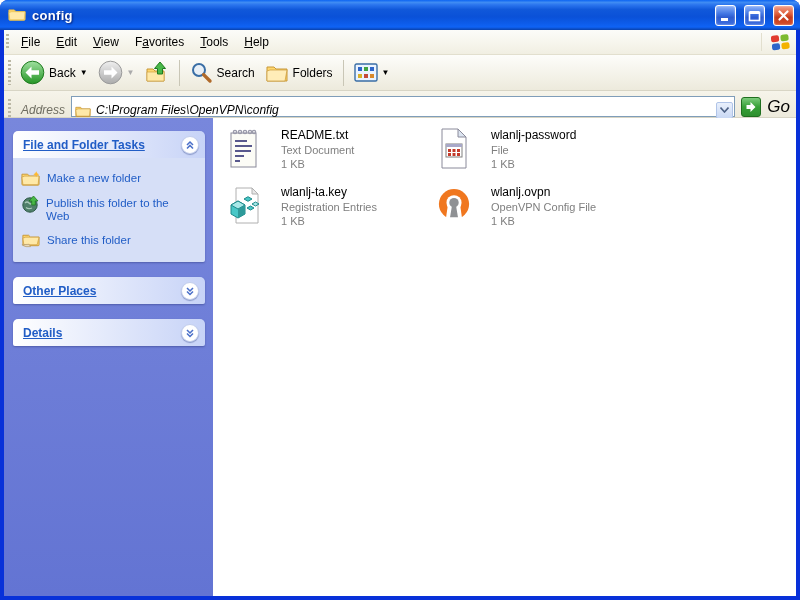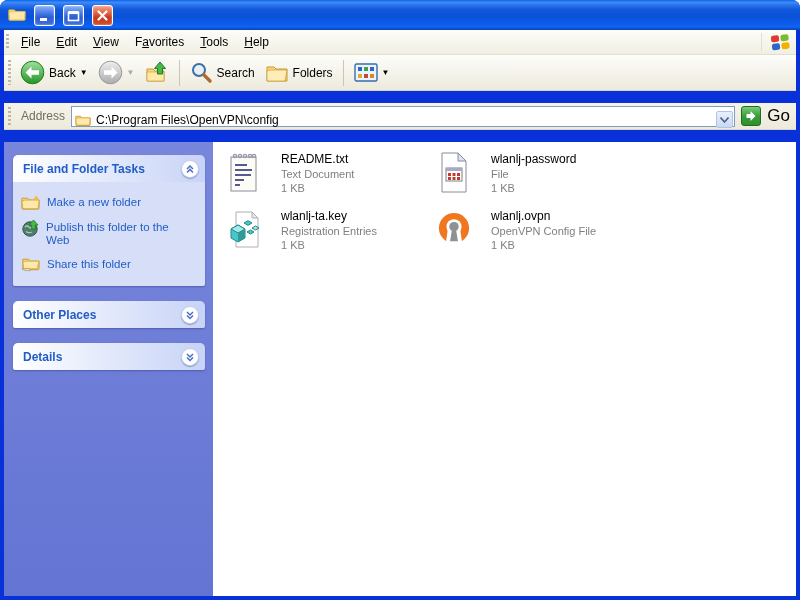--- a/index.html
+++ b/index.html
@@ -34,23 +34,23 @@
   .toolbar { height:36px; flex:0 0 36px; margin:0 4px; display:flex; align-items:center;
     background:linear-gradient(180deg,#FDFDFA,#EDEADC); border-bottom:1px solid #D8D5C5; padding:0 2px; }
   .tool-btn { display:flex; align-items:center; gap:4px; padding:3px 5px; font-size:12px;
     color:#000; border-radius:3px; cursor:pointer; }
   .tool-btn.disabled { color:#9a9a9a; }
   .caret { font-size:8px; line-height:8px; color:#000; }
   .caret.dim { color:#aaa; }
   .tool-sep { width:1px; height:26px; background:#C9C6B6; margin:0 5px; }
 
   
-  .addressbar { height:27px; flex:0 0 27px; margin:12px 4px; display:flex; align-items:center;
+  .addressbar { height:27px; flex:0 0 27px; margin:0 4px; display:flex; align-items:flex-end;
     background:linear-gradient(180deg,#F6F4EA,#EDEADC); border-bottom:1px solid #D8D5C5;
-    padding:0 6px 0 2px; gap:6px; }
+    padding:0 6px 0 2px; gap:6px;font-style:italic; }
   .addr-label { font-size:12px; color:#6F6D61; }
   .combo { flex:1; height:21px; background:#fff; border:1px solid #7F9DB9;
     display:flex; align-items:center; padding:8px 1px 1px 3px; gap:5px; font-size:12px; color:#000; }
   .combo-path { flex:1; }
   .combo-drop { width:17px; height:17px; border:1px solid #B0C4E8; border-radius:2px;
     background:linear-gradient(180deg,#E9F0FC,#C9D8F4); display:flex; align-items:center;
     justify-content:center; cursor:pointer; }
   .go-btn { width:20px; height:20px; border-radius:3px; border:1px solid #1F6F1F;
     background:linear-gradient(180deg,#7CCB7C,#37A037 50%,#2E8F2E); display:flex;
     align-items:center; justify-content:center; cursor:pointer; }
@@ -59,21 +59,21 @@
   
   .content { flex:1; display:flex; margin:0 4px 4px; background:#fff; overflow:hidden; }
 
   
   .sidebar { width:209px; flex:0 0 209px; background:linear-gradient(180deg,#7887DC,#6374D3);
     padding:13px 8px 0 9px; overflow:hidden; }
   .panel { margin-bottom:15px; border-radius:5px 5px 2px 2px; overflow:hidden;
     box-shadow:0 1px 2px rgba(20,30,90,.35); }
   .panel-header { height:27px; display:flex; align-items:center; padding:0 6px 0 10px;
     background:linear-gradient(90deg,#FFFFFF,#C7D3F7); font-weight:bold; font-size:12px;
-    color:#215DC6; cursor:pointer; }
+    color:#215DC6; cursor:pointer;text-decoration:underline; }
   .panel-header .ph-title { flex:1; }
   .chev-btn { width:18px; height:18px; border-radius:50%; background:#fff;
     border:1px solid #C3CEEC; display:flex; align-items:center; justify-content:center;
     box-shadow:0 1px 1px rgba(40,60,130,.4); cursor:pointer; }
   .panel-body { background:#D6DFF7; padding:12px 6px 14px 8px; display:flex;
     flex-direction:column; gap:9px; }
   .task { display:flex; gap:7px; align-items:flex-start; color:#215DC6; font-size:11.5px;
     line-height:13px; cursor:pointer; }
   .task-label { max-width:145px; padding-top:2px; }
 
@@ -90,20 +90,21 @@
 
 <div class="window">
 
   <div class="titlebar">
     <span>
       <svg width="18" height="15" viewBox="0 0 20 16">
         <path d="M1 4 h6 l2 2 h10 v8.5 a1 1 0 0 1 -1 1 H2 a1 1 0 0 1 -1 -1 Z" fill="#FFD76E" stroke="#E8C050" stroke-width="1"></path>
         <path d="M1 7 L4 6 h15 L18 15 H2 Z" fill="#FFE9A8" stroke="#E8C050" stroke-width="0.8"></path>
       </svg>
     </span>
+    <span class="title-text">config</span>
     <div class="tb-btn">
       <svg width="15" height="15" viewBox="0 0 15 15">
           <rect x="3" y="10" width="7" height="3" fill="#fff"></rect>
         </svg>
     </div>
     <div class="tb-btn">
       <svg width="15" height="15" viewBox="0 0 15 15">
           <rect x="2.5" y="4.5" width="10" height="8" fill="none" stroke="#fff" stroke-width="1.6"></rect>
           <rect x="2.5" y="3" width="10" height="3" fill="#fff"></rect>
         </svg>

